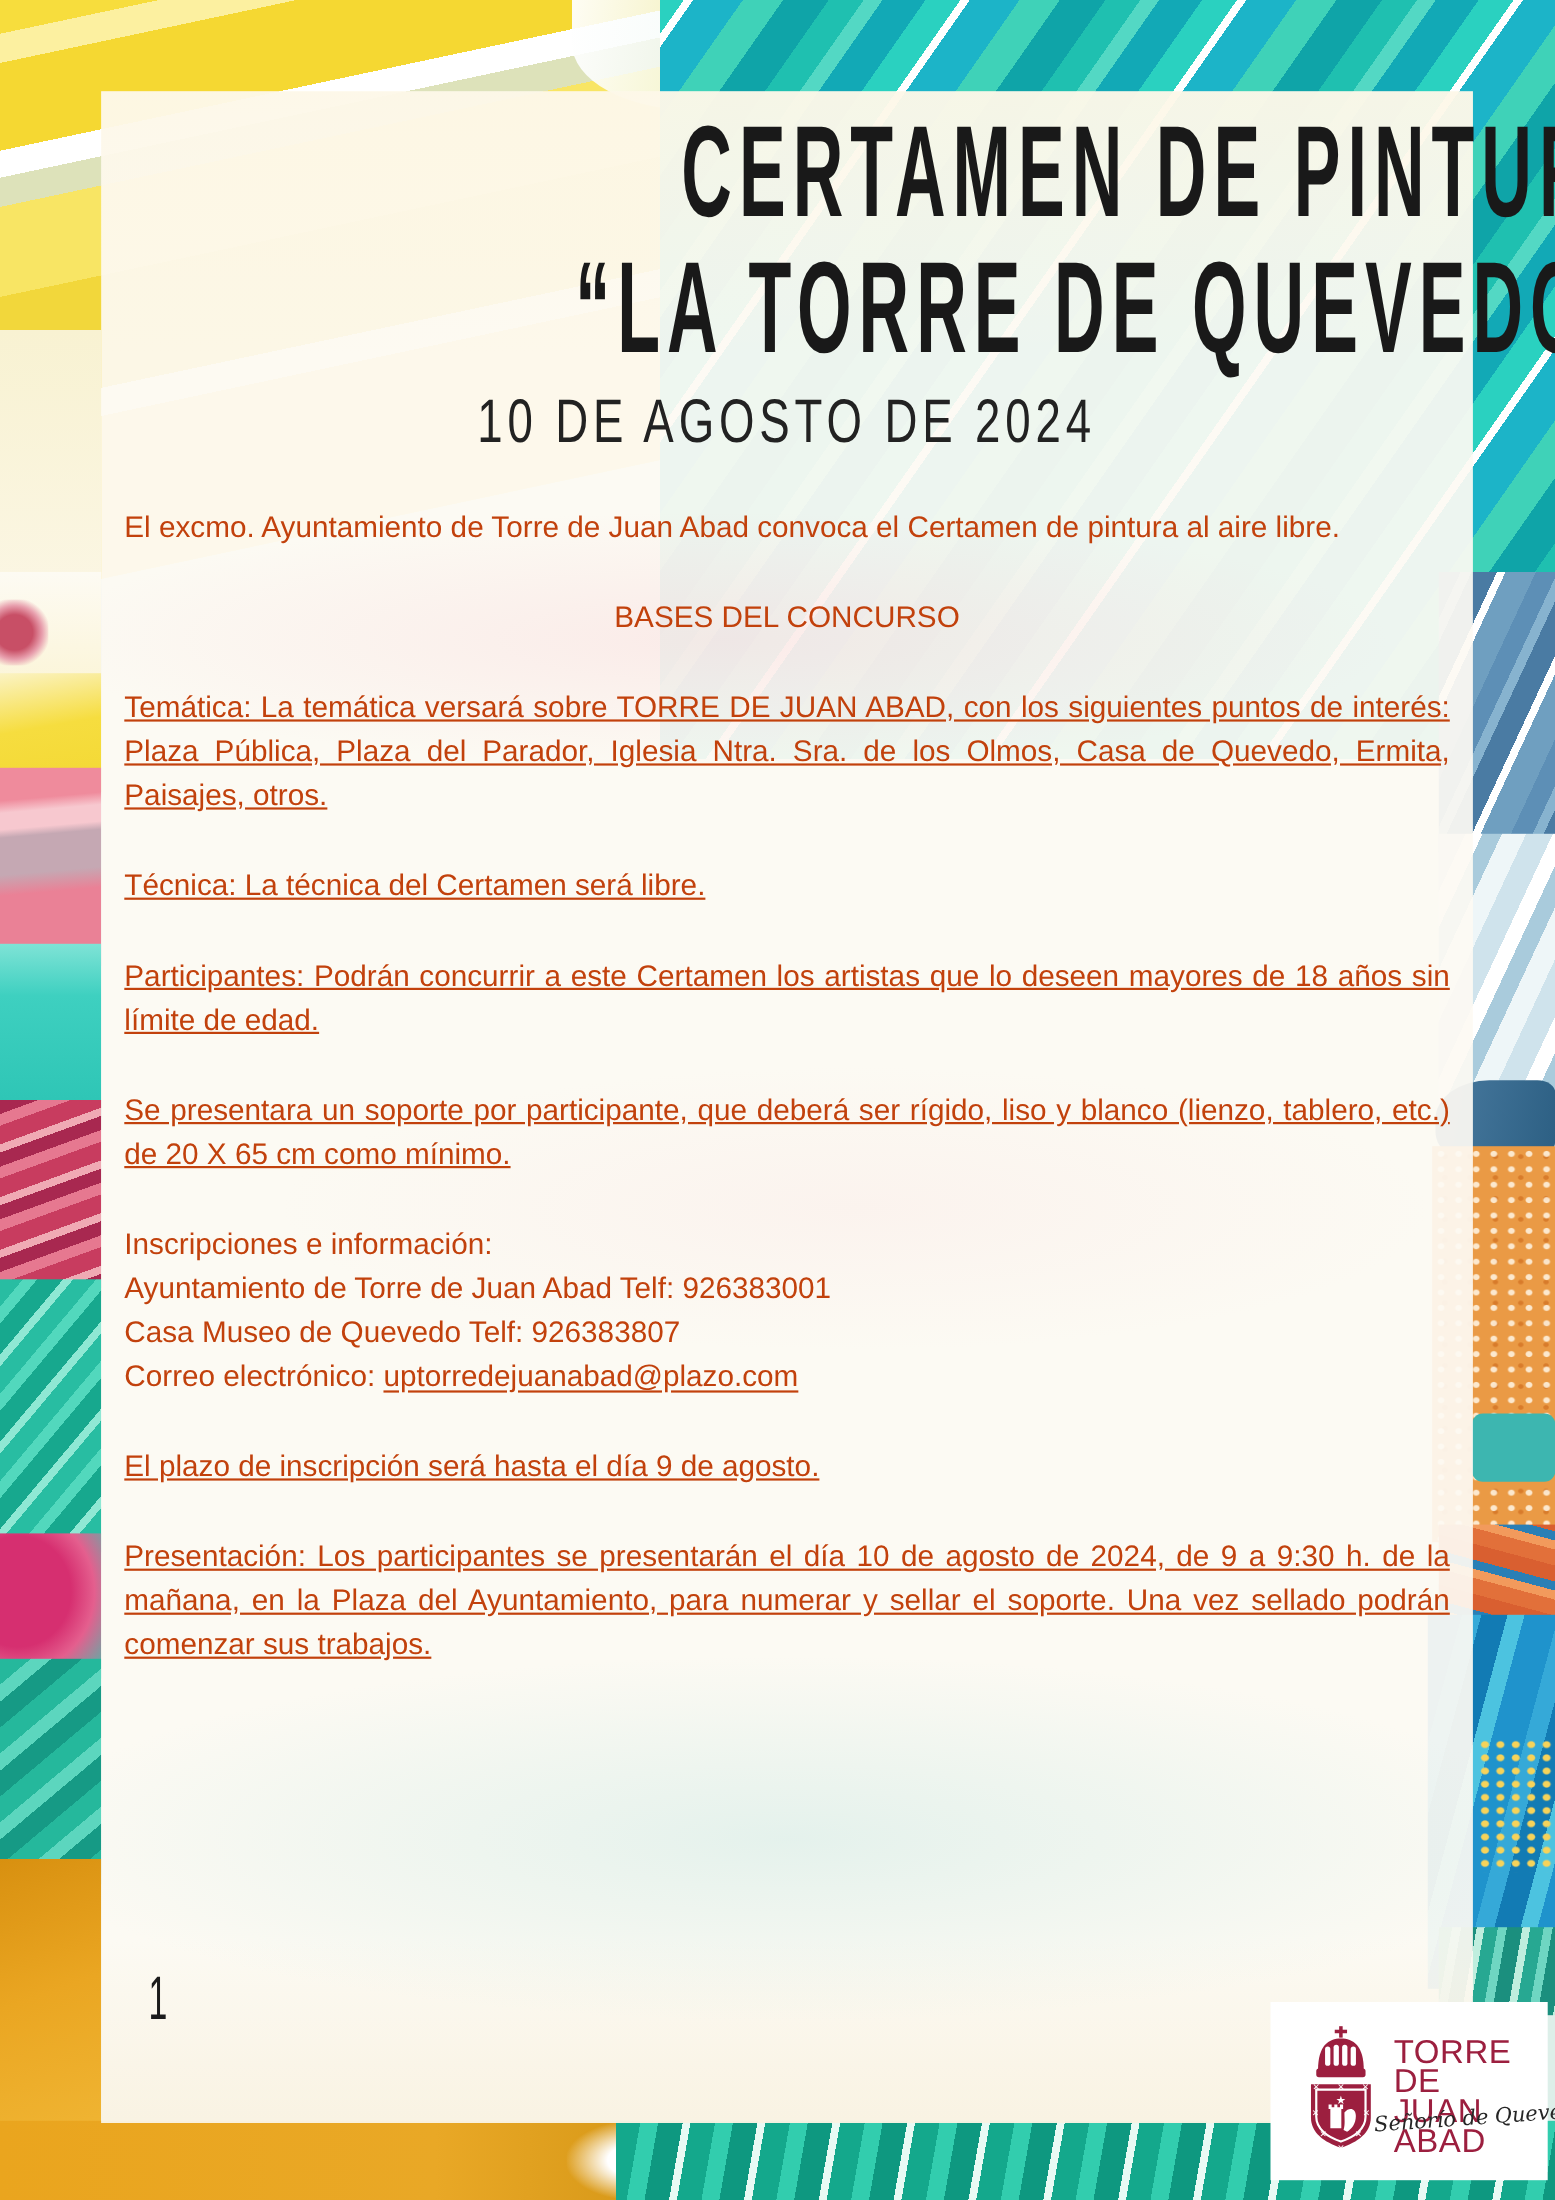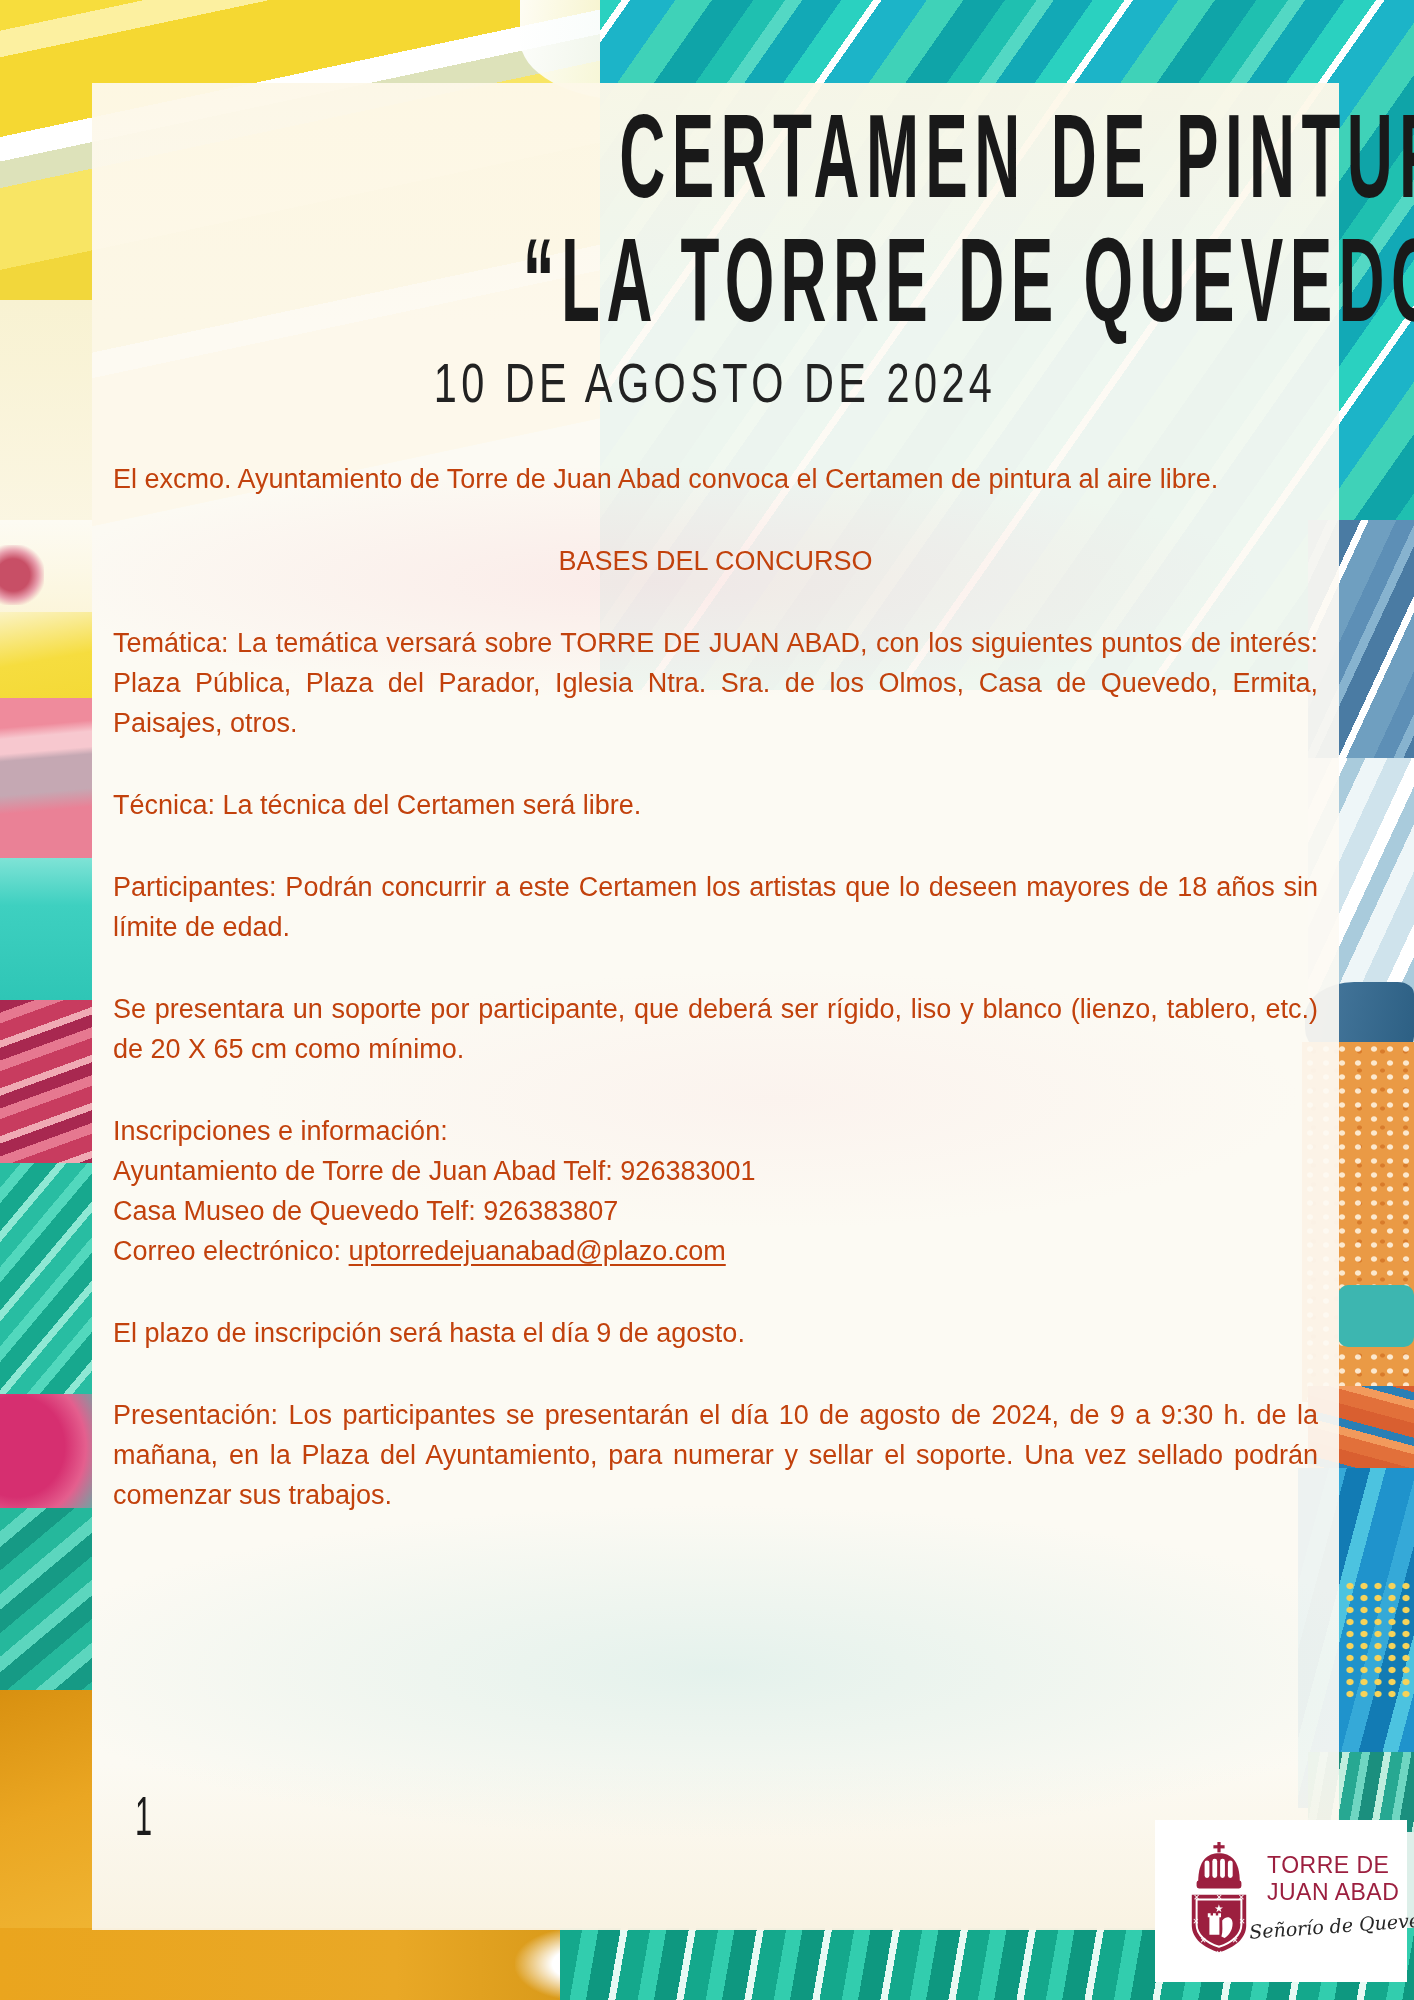--- a/index.html
+++ b/index.html
@@ -81,32 +81,32 @@
       linear-gradient(0deg, rgba(247,238,216,.6) 0%, rgba(247,238,216,0) 9%); }
   .content { position:absolute; inset:0; padding:12px 21px 0; }
 
   .title-line { text-align:center; color:#191919; font-weight:bold; line-height:1.05; font-size:118px; }
   .squeeze { display:inline-block; white-space:nowrap; transform:scaleX(0.54); transform-origin:50% 50%; letter-spacing:0.10em; }
   .date-line { text-align:center; color:#222222; font-weight:normal; font-size:56px; line-height:64px; margin-top:8px; }
   .date-line .squeeze { transform:scaleX(0.74); letter-spacing:6px; }
 
   .body-text p, .body-text .line { font-size:27px; color:#c2410c; line-height:40px; margin:0; }
   .intro { margin-top:44px !important; text-align:justify; }
-  .para { margin-top:42px !important; text-align:justify; }
+  .para { margin-top:42px !important; text-align:justify;text-decoration:underline; }
   .section-heading { margin-top:42px !important; text-align:center; }
   .contact { margin-top:42px; }
   .email { text-decoration:underline; text-underline-offset:4px; cursor:pointer; }
 
   .page-num { position:absolute; left:36px; top:1700px; font-size:56px; font-weight:500; color:#1b1b1b; }
   .page-num .squeeze { transform:scaleX(0.55); letter-spacing:0; }
 
   
   .logo-box { position:absolute; left:1155px; top:1820px; width:252px; height:162px; background:#ffffff; }
   .crest { position:absolute; left:20px; top:8px; width:88px; height:148px; }
-  .logo-text { position:absolute; left:112px; top:32px; color:#9c1f3f; font-size:23px; line-height:27px; letter-spacing:0.5px; }
+  .logo-text { position:absolute; left:112px; top:32px; color:#9c1f3f; font-size:30px; line-height:27px; letter-spacing:0.5px; }
   .logo-tagline { position:absolute; left:94px; top:94px; font-family:"DejaVu Serif", serif; font-style:italic;
     font-size:19px; color:#262626; transform:rotate(-4deg); white-space:nowrap; }
 </style>
 </head>
 <body>
 
 <div class="canvas">
 
   <div class="bg">
     <div class="yellowTL"></div>

